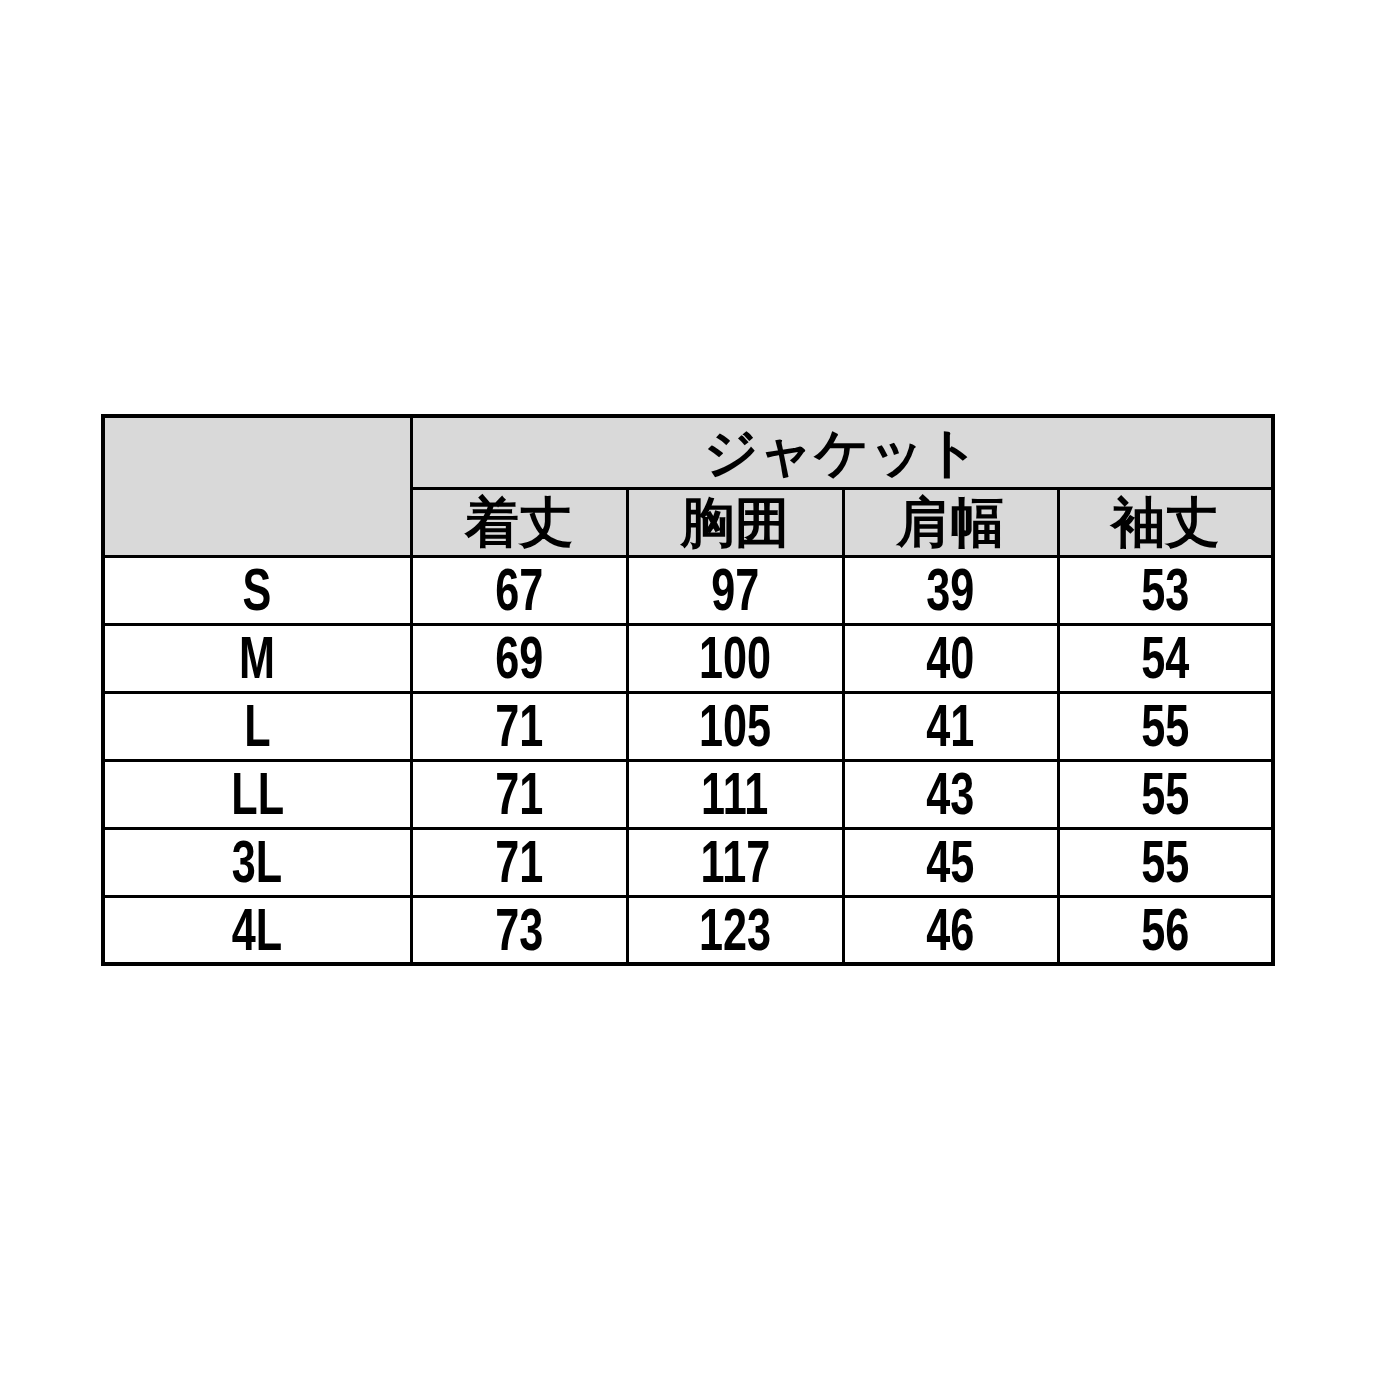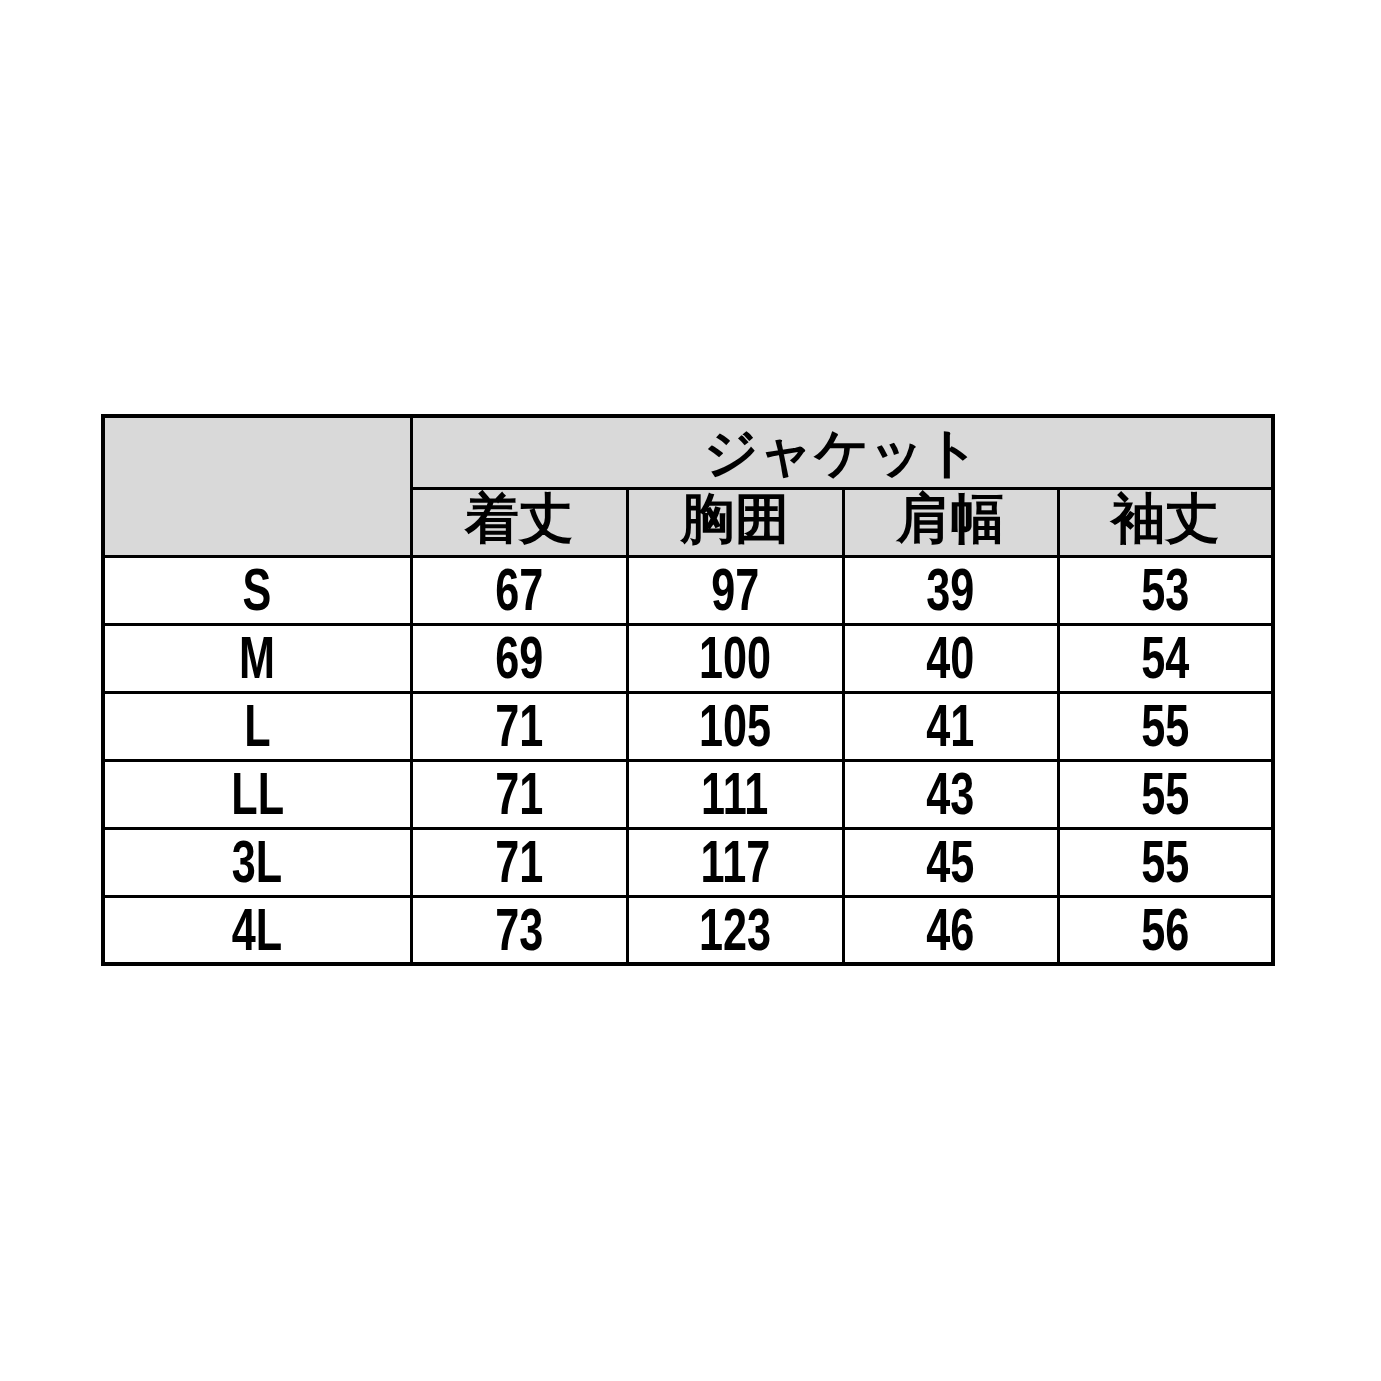--- a/index.html
+++ b/index.html
@@ -55,21 +55,21 @@
     transform-origin: center center;
     white-space: nowrap;
   }
   .jp {
     display: inline-block;
     font-weight: bold;
     line-height: 1;
     white-space: nowrap;
   }
   tr.h1 { height: 72px; }
-  tr.h2 { height: 68px; font-family: Liberation Mono, monospace; }
+  tr.h2 { height: 68px; }
   tr.dr { height: 68px; }
 </style>
 </head>
 <body>
 
 <div class="canvas">
   <table class="size-chart">
     <colgroup>
       <col style="width:308px">
       <col style="width:216px">

